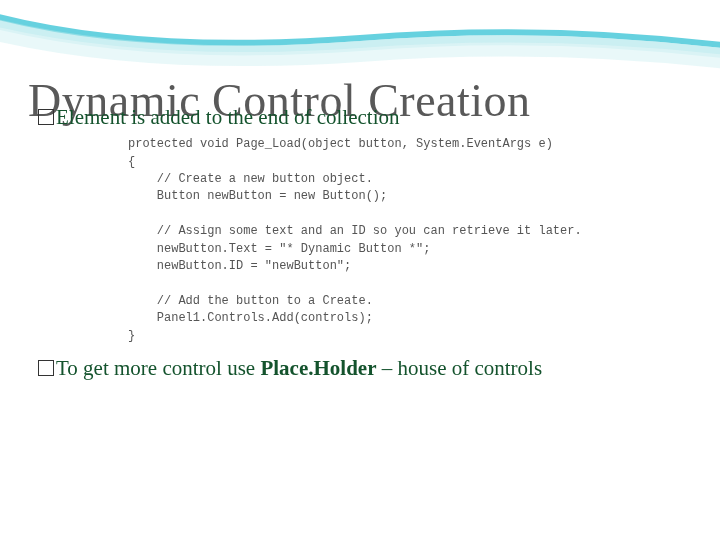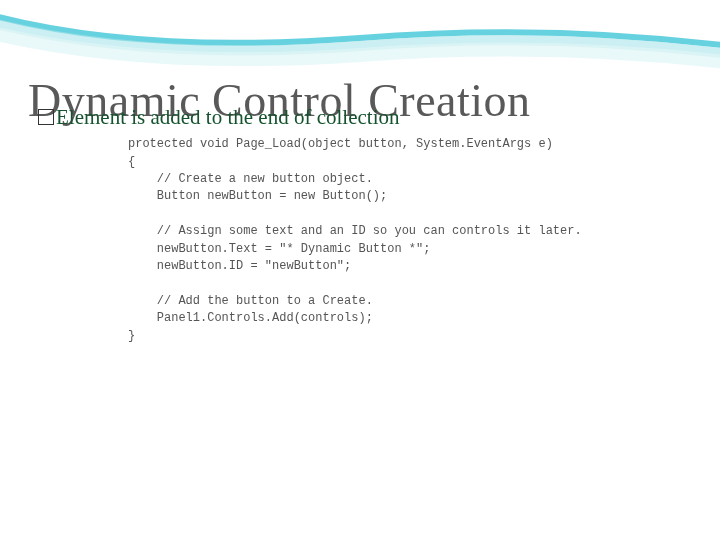--- a/index.html
+++ b/index.html
@@ -84,23 +84,26 @@
 
     <p class="bullet-line">
       <span class="box"></span><span>Element is added to the end of collection</span>
     </p>
 
     <div class="code-block"><span>protected void Page_Load(object button, System.EventArgs e)</span>
 <span>{</span>
 <span>    // Create a new button object.</span>
 <span>    Button newButton = new Button();</span>
 <span></span>
-<span>    // Assign some text and an ID so you can controls it later.</span>
+<span>    // Assign some text and an ID so you can retrieve it later.</span>
 <span>    newButton.Text = "* Dynamic Button *";</span>
 <span>    newButton.ID = "newButton";</span>
 <span></span>
 <span>    // Add the button to a Create.</span>
 <span>    Panel1.Controls.Add(controls);</span>
 <span>}</span></div>
 
+    <p class="bullet-line">
+      <span class="box"></span><span>To get more control use </span><b>Place.Holder</b><span> – house of controls</span>
+    </p>
 
   </div>
 </div>
 
 </body></html>

